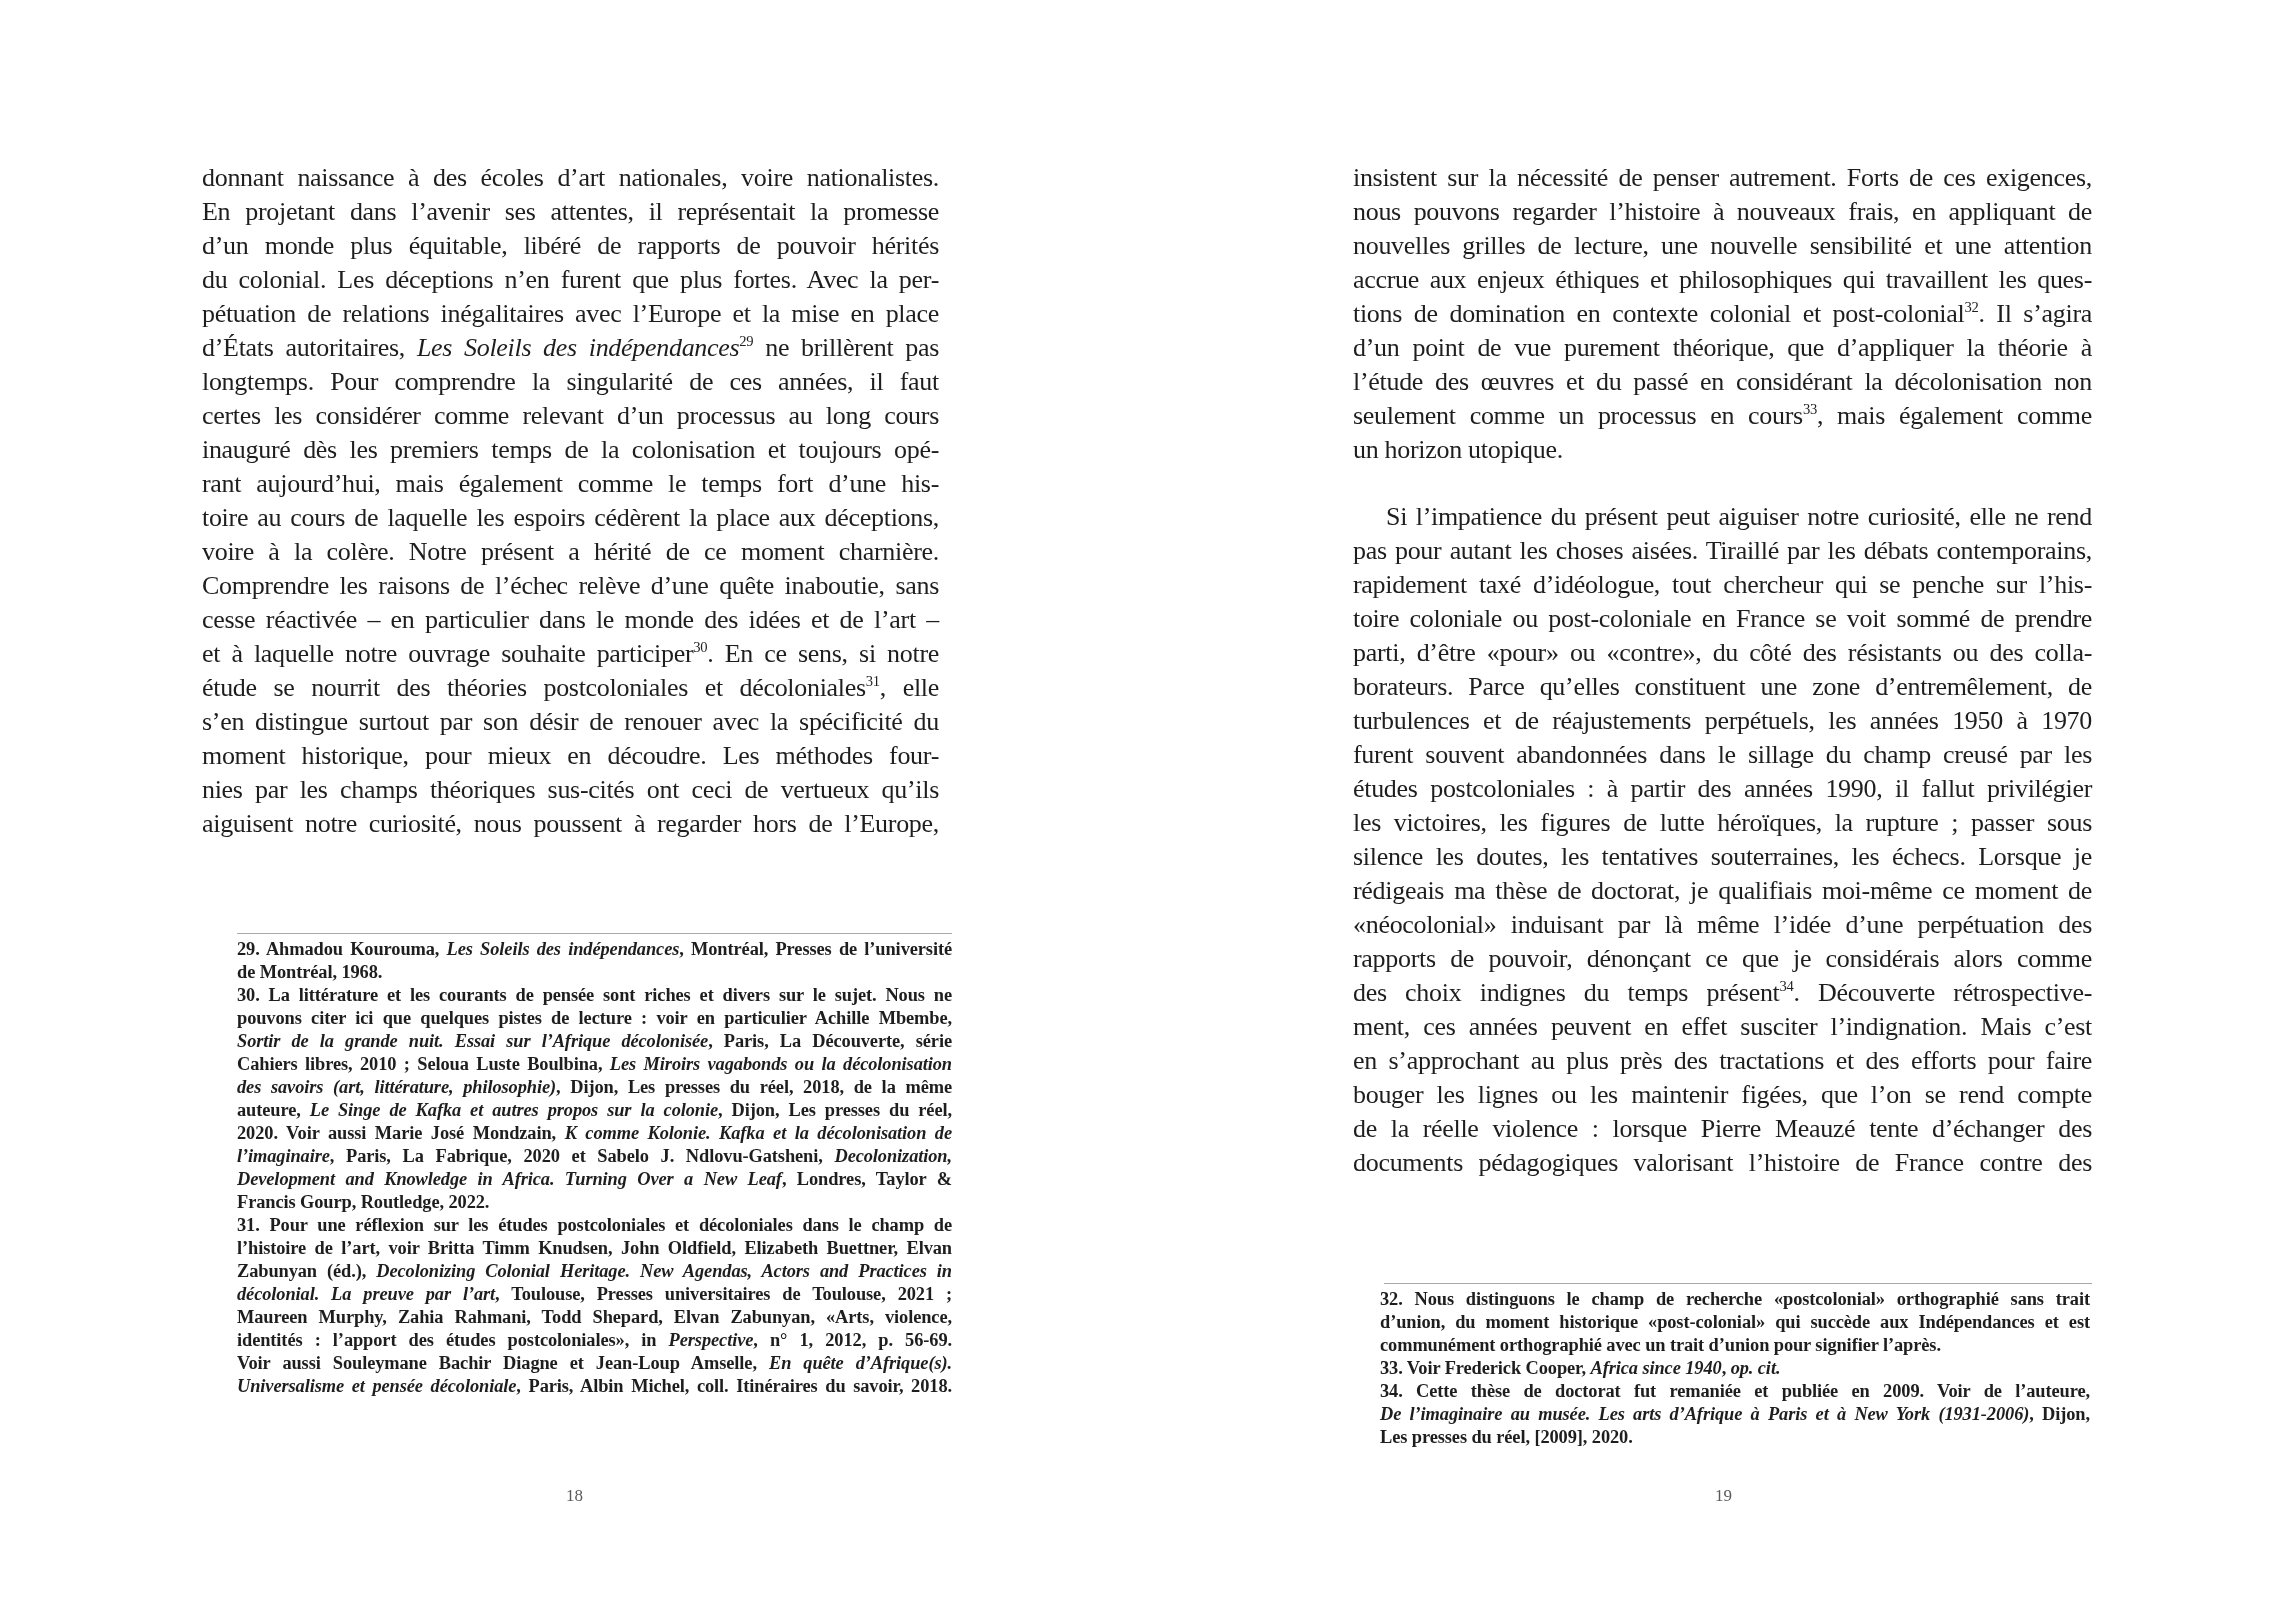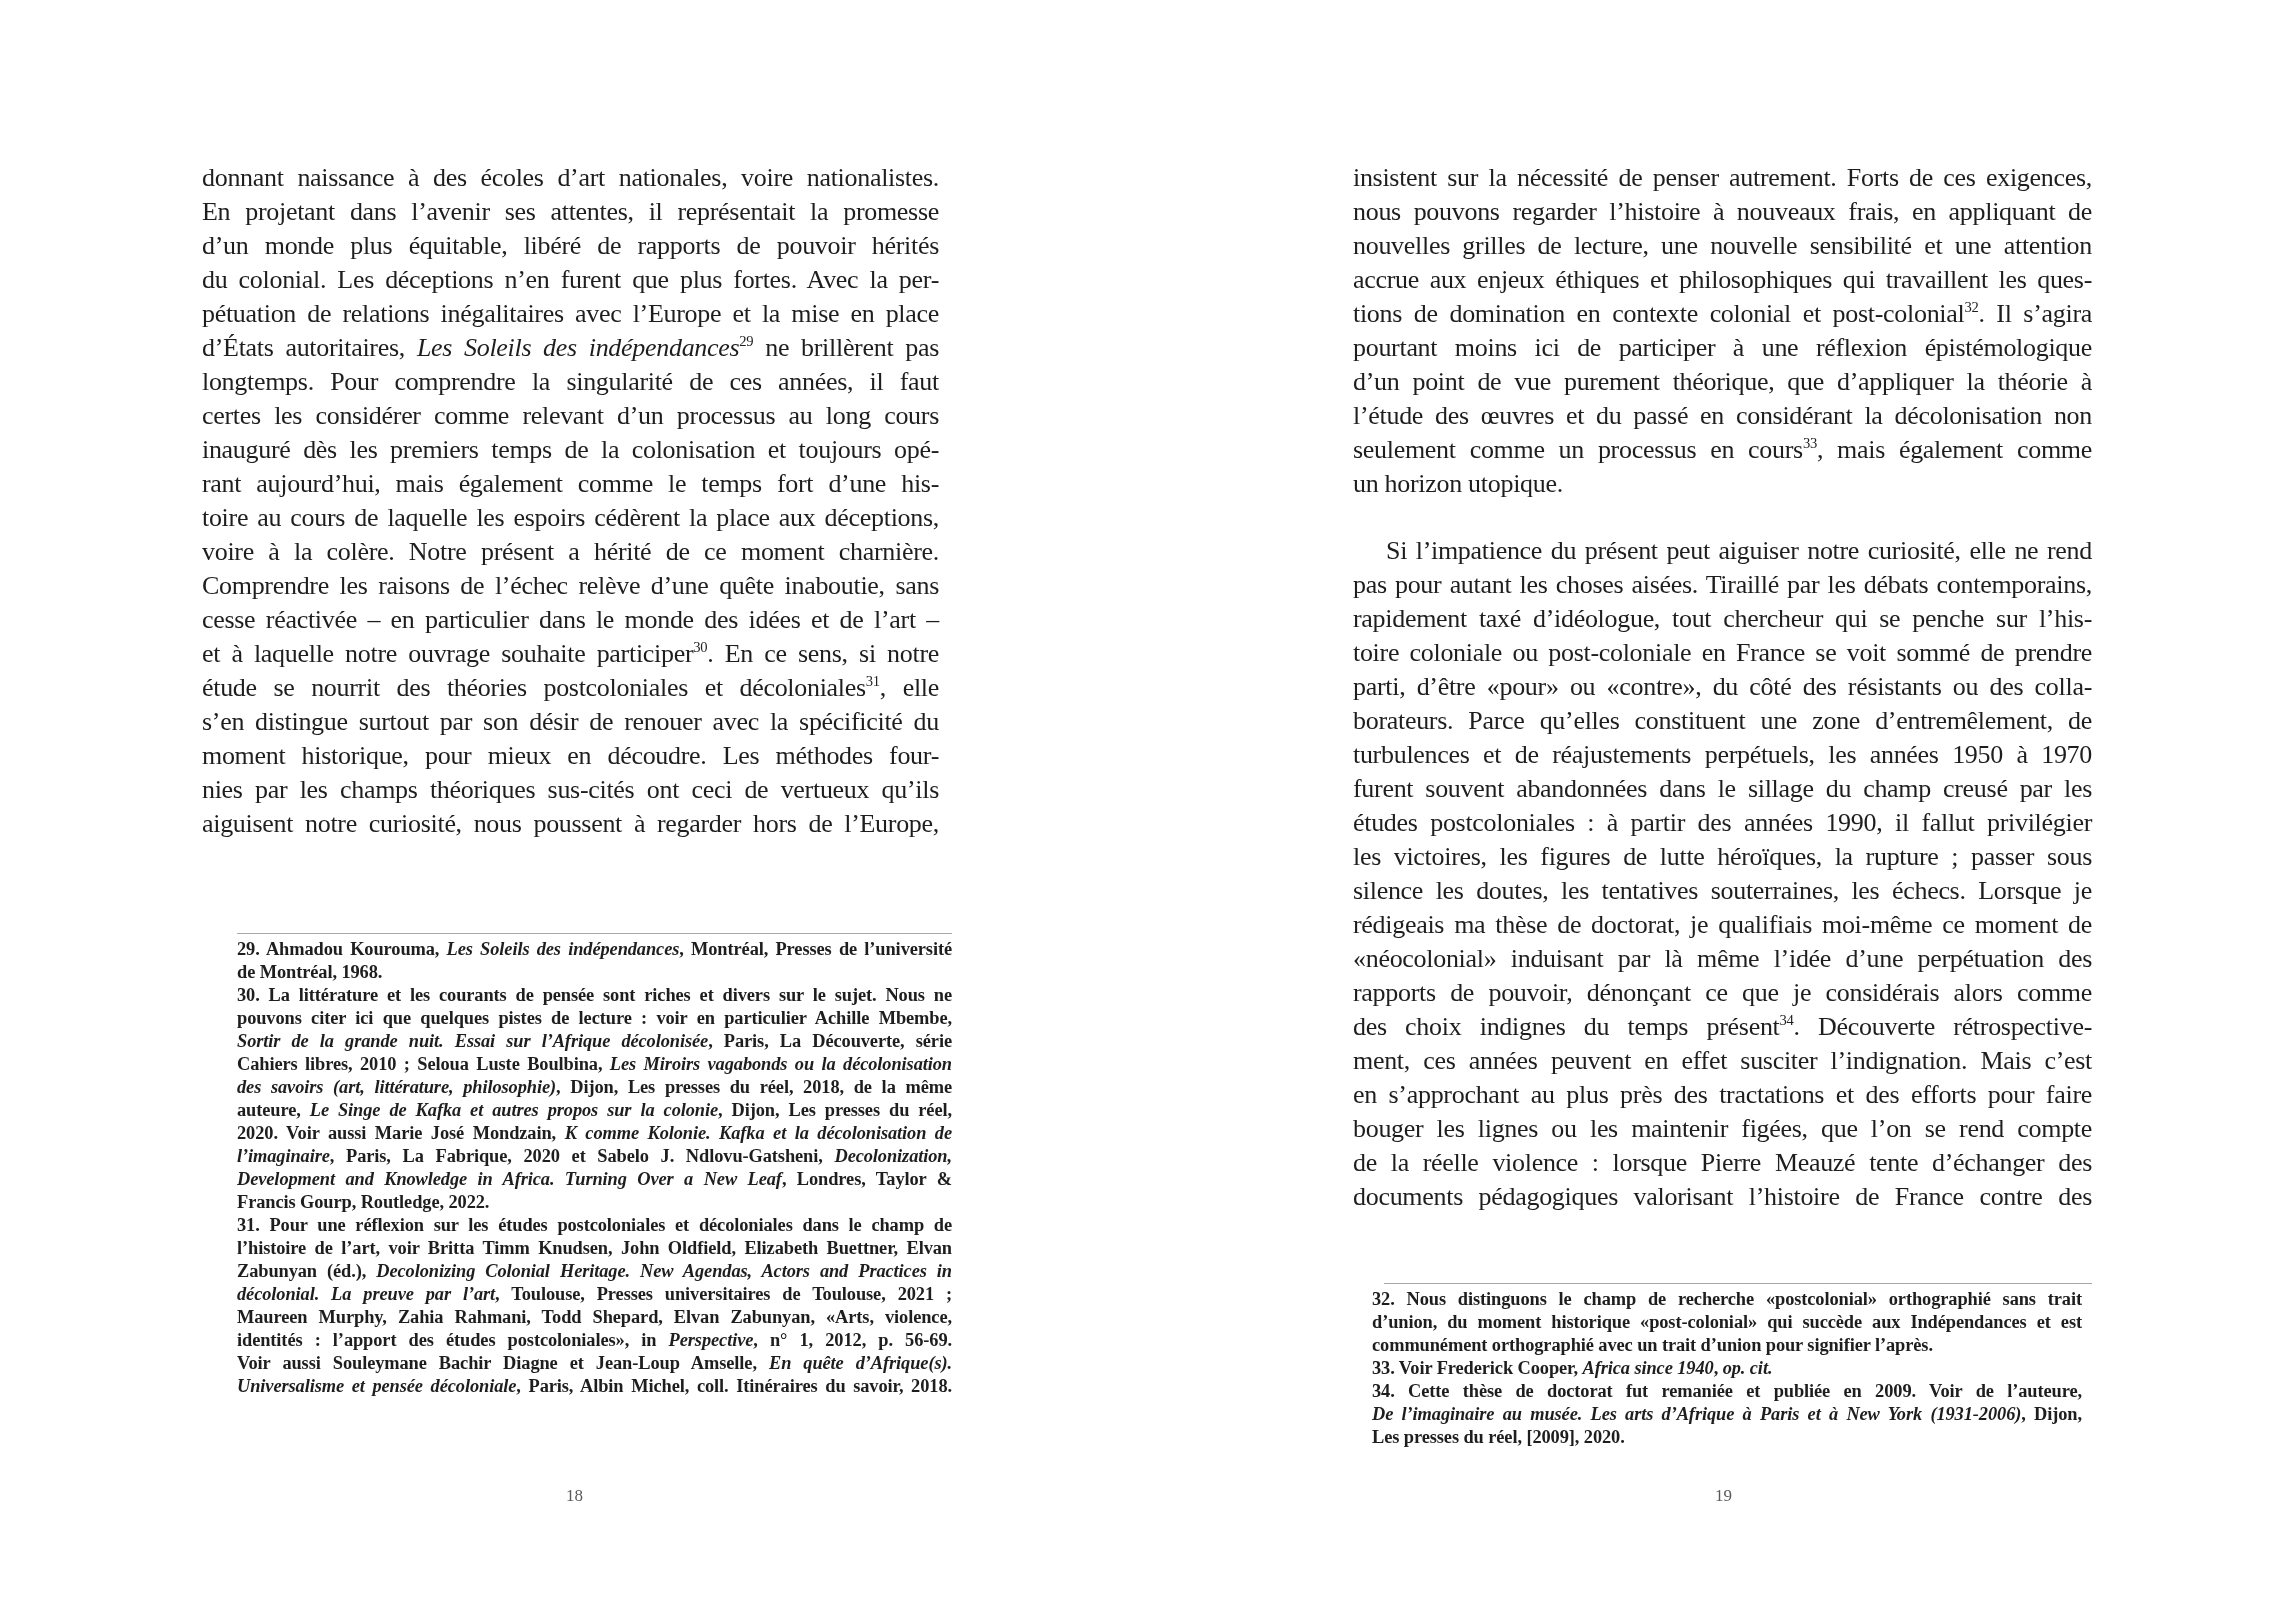--- a/index.html
+++ b/index.html
@@ -20,21 +20,21 @@
   .para-gap { height: 33px; }
   sup { font-size: 14.6px; line-height: 0; vertical-align: 10.3px; }
   i { font-style: italic; }
 
   .fn-rule { position: absolute; height: 0; border-top: 1.7px solid #a8a8a8; }
   .left .fn-rule { left: 237px; width: 715px; top: 933px; }
   .right .fn-rule { left: 237px; width: 708px; top: 1283px; }
 
   .footnotes { position: absolute; font-size: 18.4px; line-height: 23px; letter-spacing: -0.1px; font-weight: bold; }
   .left .footnotes { left: 237px; top: 938px; width: 715px; }
-  .right .footnotes { left: 225px; top: 1288px; width: 710px; }
+  .right .footnotes { left: 233px; top: 1288px; width: 710px; }
   .fline { display: block; white-space: nowrap; text-align: justify; text-align-last: justify;
            height: 23px; }
   .fline.last { text-align-last: left; }
 
   .page-number { position: absolute; top: 1486px; font-size: 17px; color: #5a5a5a; }
   .left .page-number { left: 566px; }
   .right .page-number { left: 568px; }
 </style>
 </head>
 <body>
@@ -88,21 +88,20 @@
   <div class="page-number">18</div>
 </div>
 
 <div class="page right">
   <div class="body-text">
       <span class="line"><span>insistent sur la nécessité de penser autrement. Forts de ces exigences,</span></span>
       <span class="line"><span>nous pouvons regarder l’histoire à nouveaux frais, en appliquant de</span></span>
       <span class="line"><span>nouvelles grilles de lecture, une nouvelle sensibilité et une attention</span></span>
       <span class="line"><span>accrue aux enjeux éthiques et philosophiques qui travaillent les ques-</span></span>
       <span class="line"><span>tions de domination en contexte colonial et post-colonial</span><sup>32</sup><span>. Il s’agira</span></span>
-      <span class="line"><span>pourtant moins ici de participer à une réflexion épistémologique</span></span>
       <span class="line"><span>d’un point de vue purement théorique, que d’appliquer la théorie à</span></span>
       <span class="line"><span>l’étude des œuvres et du passé en considérant la décolonisation non</span></span>
       <span class="line"><span>seulement comme un processus en cours</span><sup>33</sup><span>, mais également comme</span></span>
       <span class="line last"><span>un horizon utopique.</span></span>
       <div class="para-gap"></div>
       <span class="line indent"><span>Si l’impatience du présent peut aiguiser notre curiosité, elle ne rend</span></span>
       <span class="line"><span>pas pour autant les choses aisées. Tiraillé par les débats contemporains,</span></span>
       <span class="line"><span>rapidement taxé d’idéologue, tout chercheur qui se penche sur l’his-</span></span>
       <span class="line"><span>toire coloniale ou post-coloniale en France se voit sommé de prendre</span></span>
       <span class="line"><span>parti, d’être «pour» ou «contre», du côté des résistants ou des colla-</span></span>

